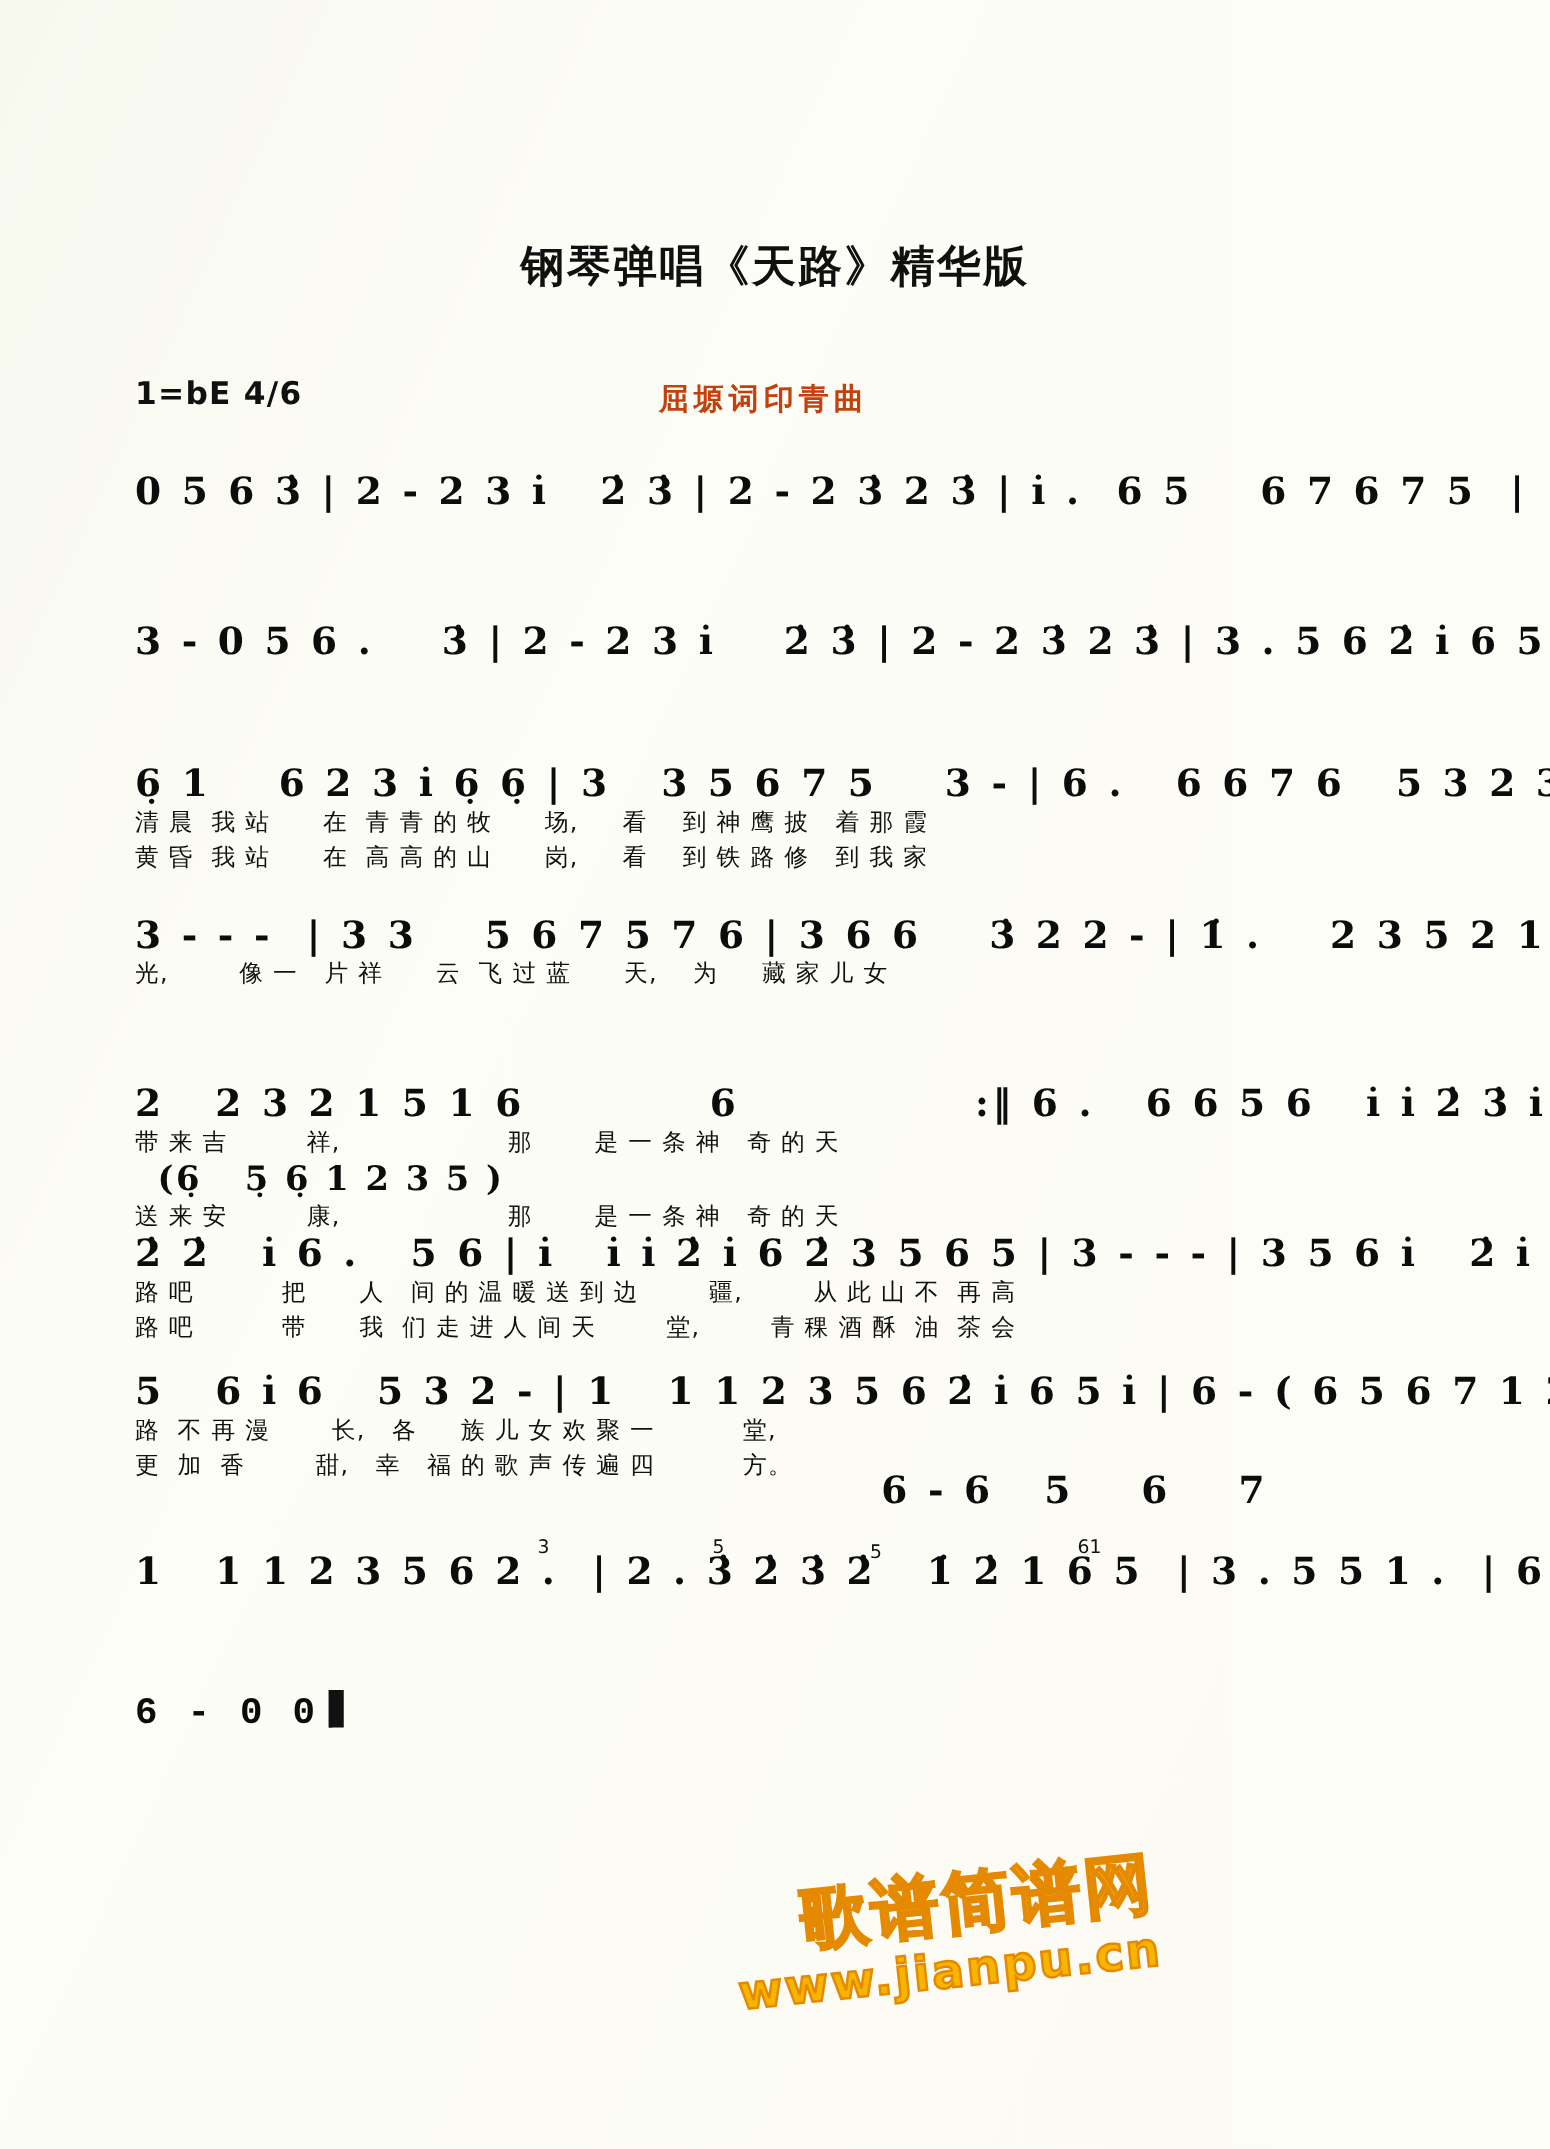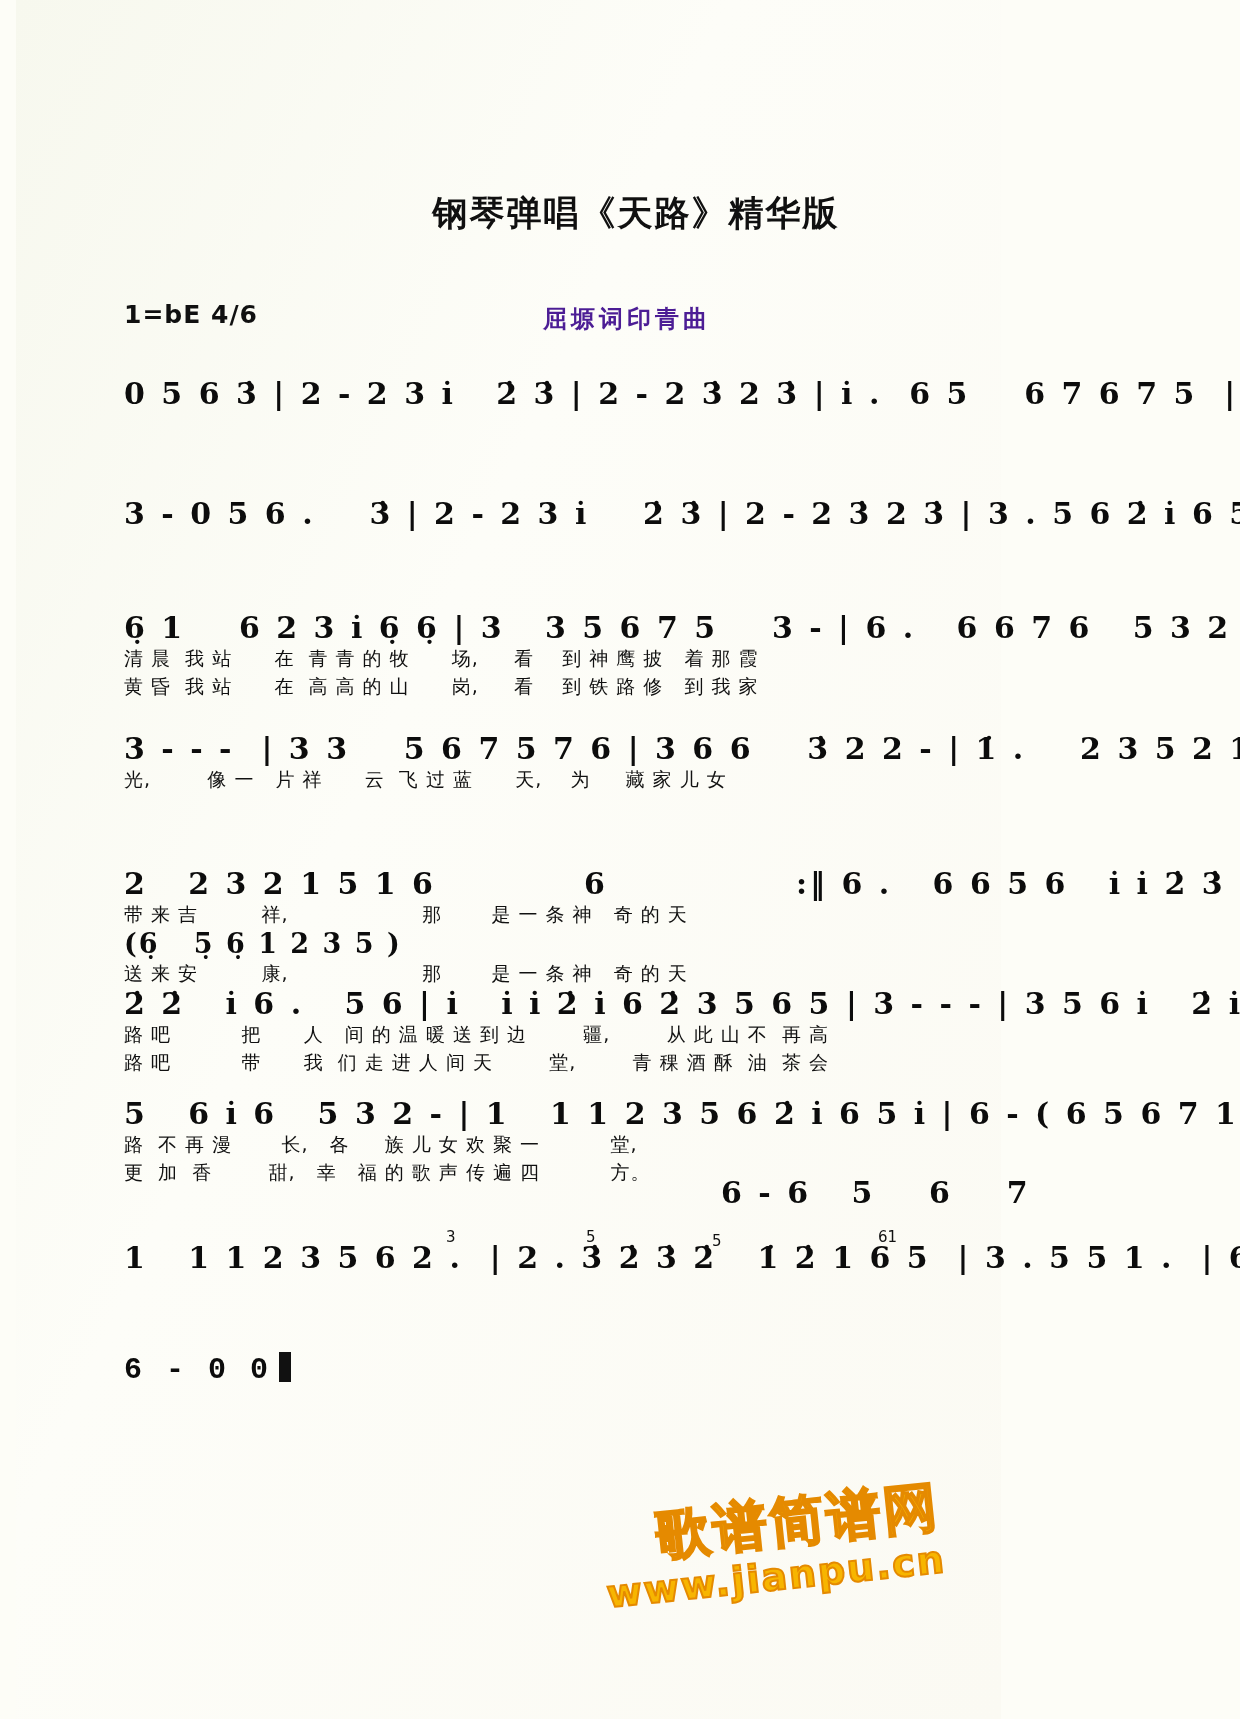--- a/index.html
+++ b/index.html
@@ -4,21 +4,21 @@
 <style>
   html, body { margin:0; padding:0; }
   body {
     width:1240px; height:1719px;
     background:#fdfdf7;
     font-family:"DejaVu Sans", sans-serif;
     position:relative;
     overflow:hidden;
   }
   .sheet {
-    position:absolute; left:16px; top:0; width:985px; height:1719px;
+    position:absolute; left:0; top:0; width:985px; height:1719px;
     background:#fbfbf4;
   }
   
   .paper-tint {
     position:absolute; inset:0;
     background:linear-gradient(115deg,#f7f8ee 0%,#fdfdf8 40%,#fbfaf3 100%);
     pointer-events:none;
   }
   .title {
     position:absolute; top:190px; left:0; width:1240px;
@@ -36,21 +36,21 @@
     font-size:25px;
     letter-spacing:1px;
     color:#101010;
   }
   .credits {
     position:absolute; top:303px; right:290px;
     font-family:"DejaVu Serif", serif;
     font-weight:bold;
     font-size:24px;
     letter-spacing:4px;
-    color:#4c1d95;
+    color:#c2410c;
   }
   .system {
     position:absolute;
     left:108px;
     width:1010px;
   }
   .notes-line {
     font-family:"DejaVu Serif", serif;
     font-size:30px;
     font-weight:bold;
@@ -67,20 +67,21 @@
     letter-spacing:1px;
     line-height:1.5;
   }
   .bracket-line {
     font-family:"DejaVu Serif", serif;
     font-size:27px;
     font-weight:bold;
     letter-spacing:2px;
     color:#0c0c0c;
     white-space:pre;
+    margin-left:18px;
   }
   .small-num {
     font-family:"DejaVu Sans", sans-serif;
     font-size:15px;
     color:#111;
     white-space:pre;
   }
   .final-line {
     position:absolute;
     left:108px;

